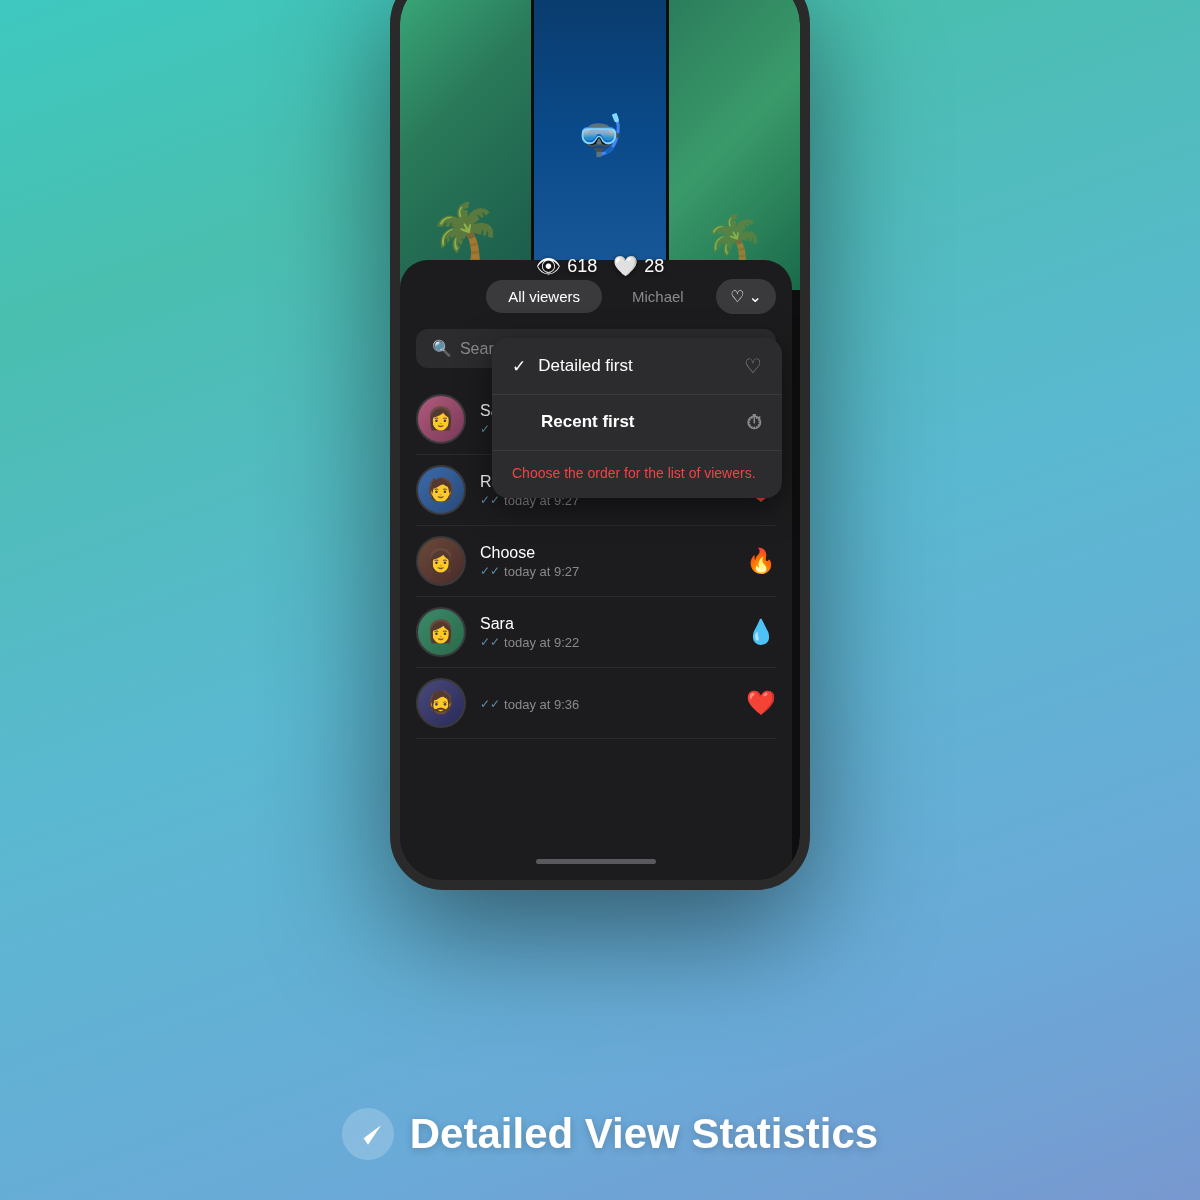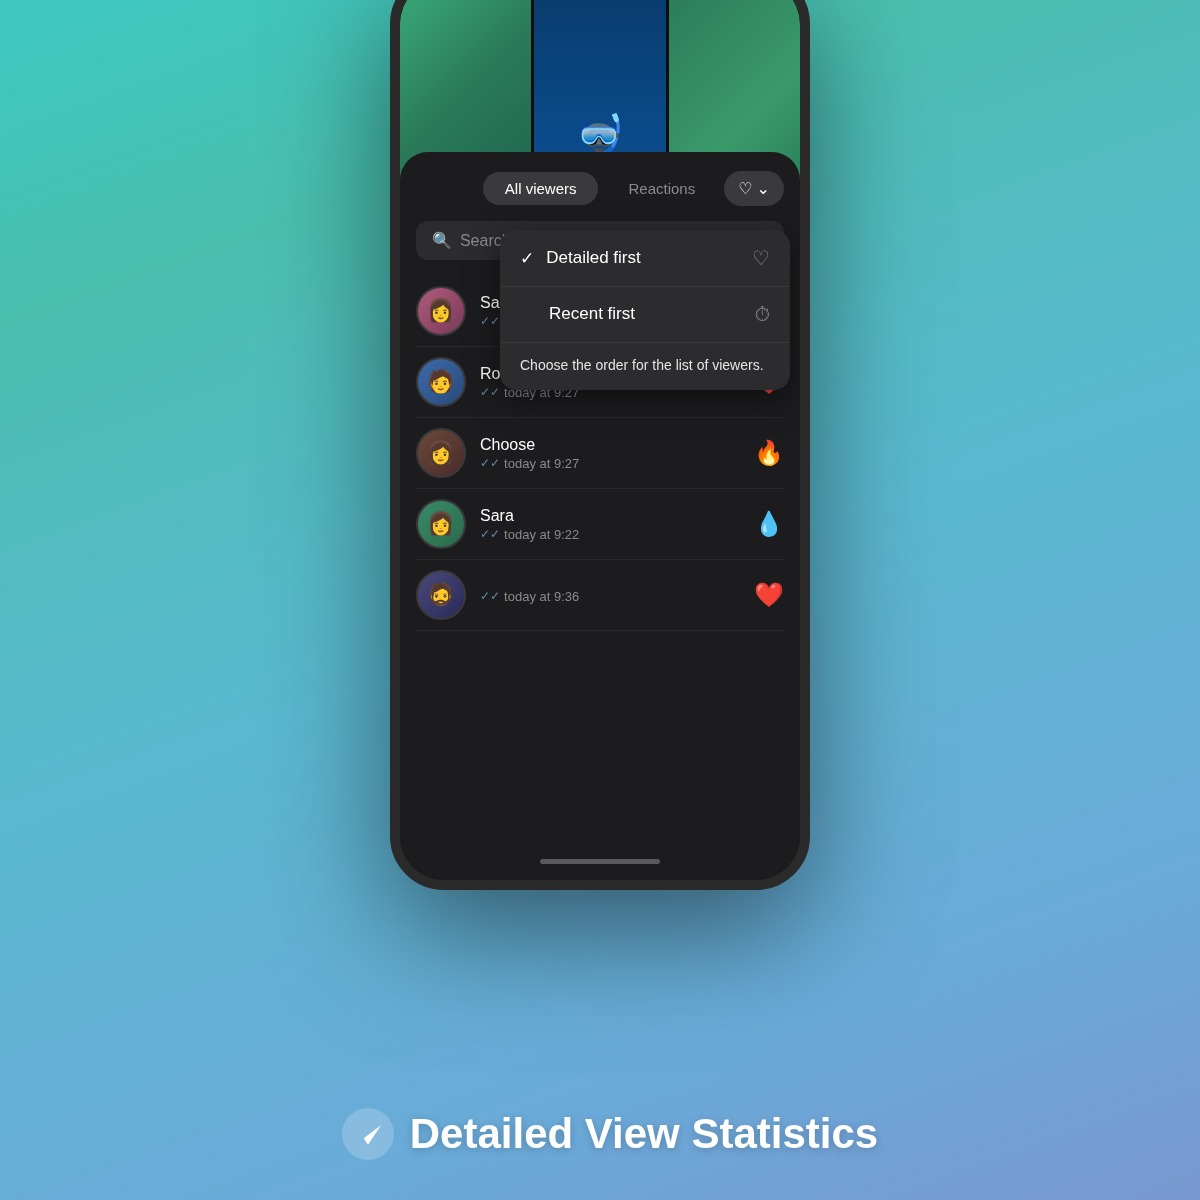--- a/index.html
+++ b/index.html
@@ -148,22 +148,22 @@
 
     .stat-icon {
       font-size: 20px;
     }
 
     
     .bottom-panel {
       position: absolute;
       bottom: 0;
       left: 0;
-      right: 0;
-      height: 728px;
+      right: 8px;
+      height: 620px;
       background: #1c1c1e;
       border-radius: 28px 28px 0 0;
       padding: 20px 0 0 0;
       overflow: visible;
     }
 
     
     .tab-bar {
       display: flex;
       align-items: center;
@@ -318,21 +318,21 @@
       overflow: hidden;
     }
 
     .dropdown-item {
       display: flex;
       align-items: center;
       justify-content: space-between;
       padding: 16px 20px;
       color: white;
       font-size: 17px;
-      font-weight: 400;
+      font-weight: 700;
       cursor: pointer;
     }
 
     .dropdown-item.selected {
       font-weight: 500;
     }
 
     .dropdown-item-left {
       display: flex;
       align-items: center;
@@ -350,21 +350,21 @@
     }
 
     .dropdown-divider {
       height: 0.5px;
       background: #3a3a3c;
       margin: 0;
     }
 
     .dropdown-description {
       padding: 14px 20px;
-      color: #e5e5e5;
+      color: #ef4444;
       font-size: 14px;
       line-height: 1.4;
     }
 
     
     .scroll-indicator {
       position: absolute;
       bottom: 16px;
       left: 50%;
       transform: translateX(-50%);
@@ -434,21 +434,21 @@
             <span class="stat-icon">🤍</span>
             <span>28</span>
           </div>
         </div>
       </div>
 
       <div class="bottom-panel">
 
         <div class="tab-bar">
           <button class="tab-btn active">All viewers</button>
-          <button class="tab-btn inactive">Reactions</button>
+          <button class="tab-btn inactive">Michael</button>
           <button class="sort-btn">
             <span>♡</span>
             <span>⌄</span>
           </button>
 
           <div class="dropdown-menu">
             <div class="dropdown-item selected">
               <div class="dropdown-item-left">
                 <span class="check-mark">✓</span>
                 <span>Detailed first</span>

